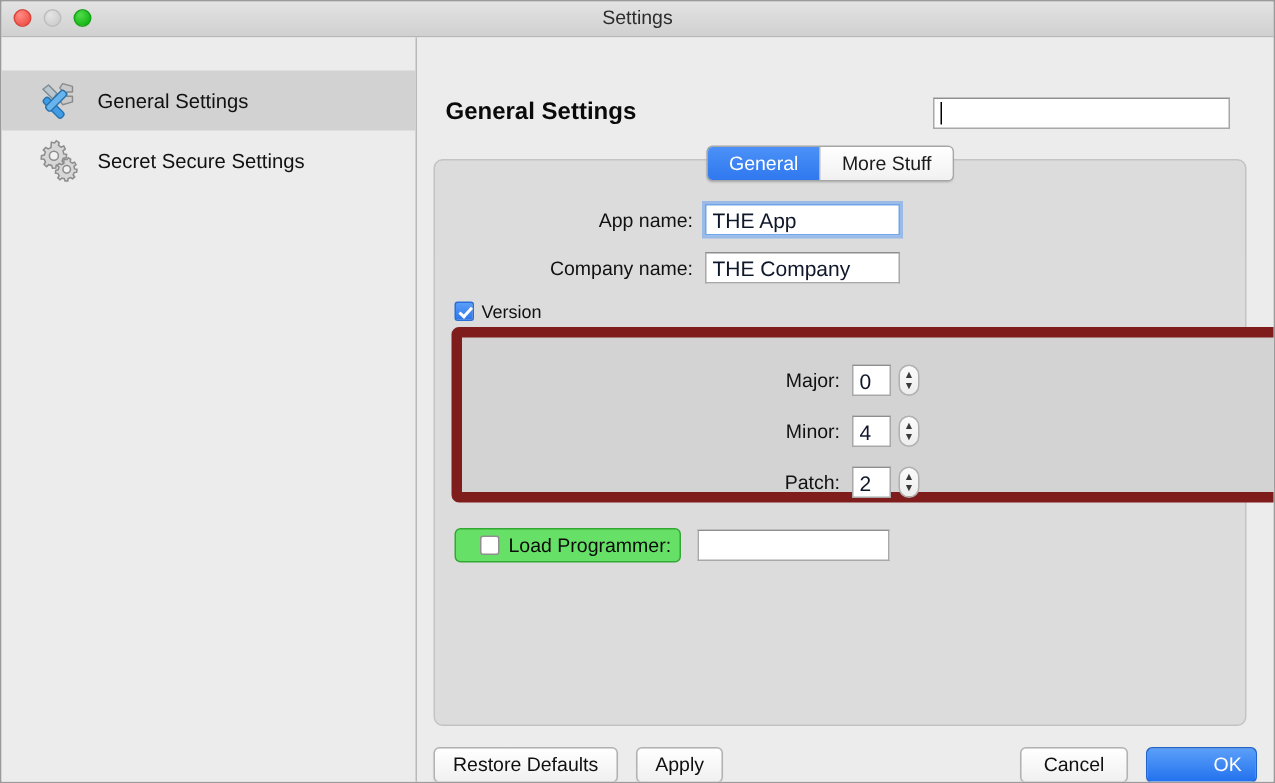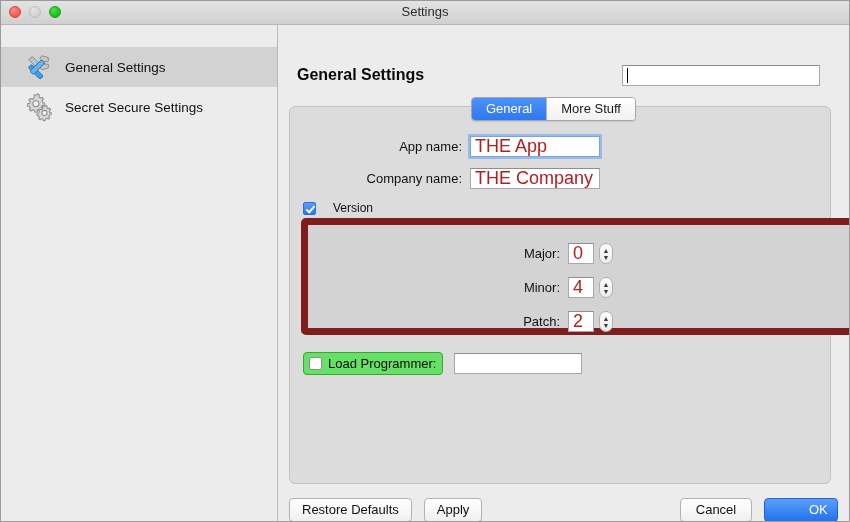--- a/index.html
+++ b/index.html
@@ -203,24 +203,24 @@
     color: #111;
     text-align: right;
     margin-right: 8px;
   }
   .text-field {
     box-sizing: border-box;
     background: #fff;
     border: 1px solid #a8a8a8;
     border-top-color: #8e8e8e;
     font-family: "Liberation Sans", sans-serif;
-    font-size: 18px;
+    font-size: 14px;
     padding: 0 4px;
     height: 21px;
-    color: #b91c1c;
+    color: #0f172a;
     outline: none;
   }
   .text-field.focused {
     border: 1px solid #72a6e8;
     box-shadow: 0 0 0 2px rgba(100,160,240,0.55);
   }
   
   .row-app {
     left: 34px;
     top: 29px;
@@ -261,22 +261,21 @@
     height: 7px;
     border: solid #fff;
     border-width: 0 2px 2px 0;
     transform: rotate(42deg);
   }
   .version-check {
     position: absolute;
     left: 13px;
     top: 94px;
     display: flex;
-    align-items: center;
-    gap: 17px;
+    gap: 5px;
     cursor: default;
   }
   .version-check .lbl {
     font-size: 12px;
     color: #111;
   }
   .groupbox {
     position: absolute;
     left: 11px;
     top: 111px;
@@ -325,21 +324,21 @@
     display: flex;
     align-items: center;
   }
   .loadprog-hl {
     display: flex;
     align-items: center;
     gap: 6px;
     background: #66e066;
     border: 1px solid #33a833;
     border-radius: 4px;
-    padding: 3px 6px 3px 5px;
+    padding: 3px 6px 3px 16px;
     box-sizing: border-box;
   }
   .loadprog-hl .lbl {
     font-size: 13px;
     color: #0b0b0b;
   }
   .loadprog-field {
     width: 128px;
     margin-left: 11px;
   }

